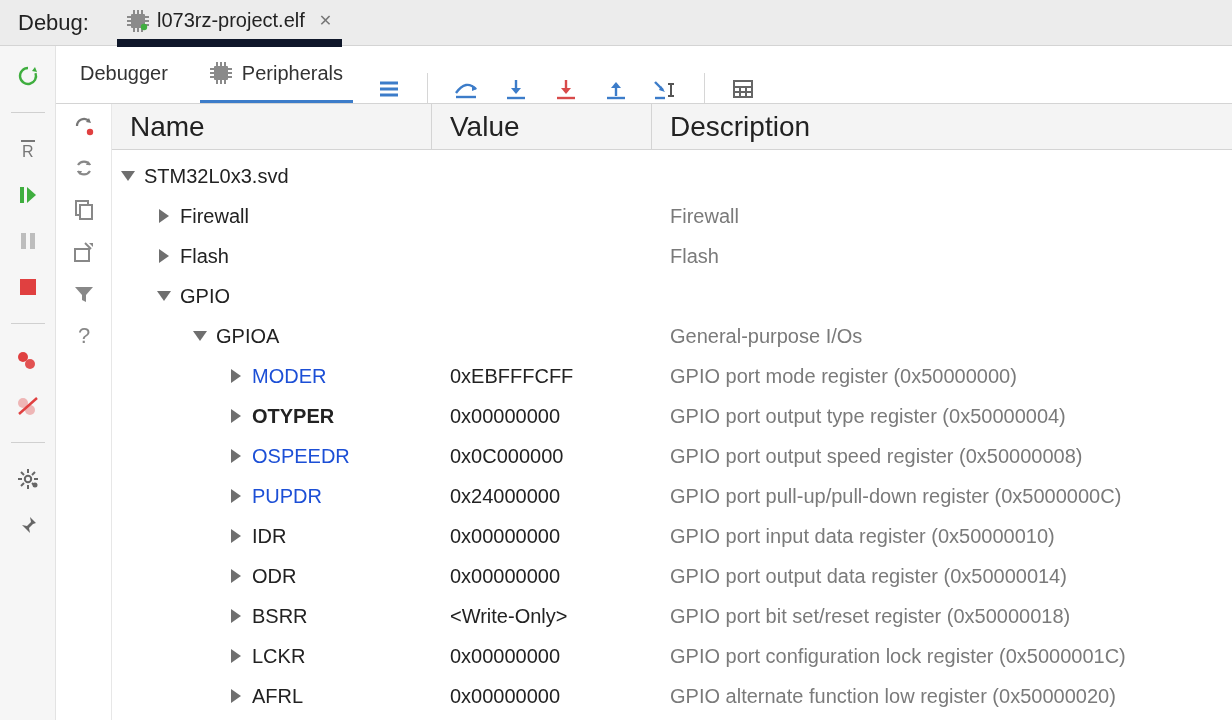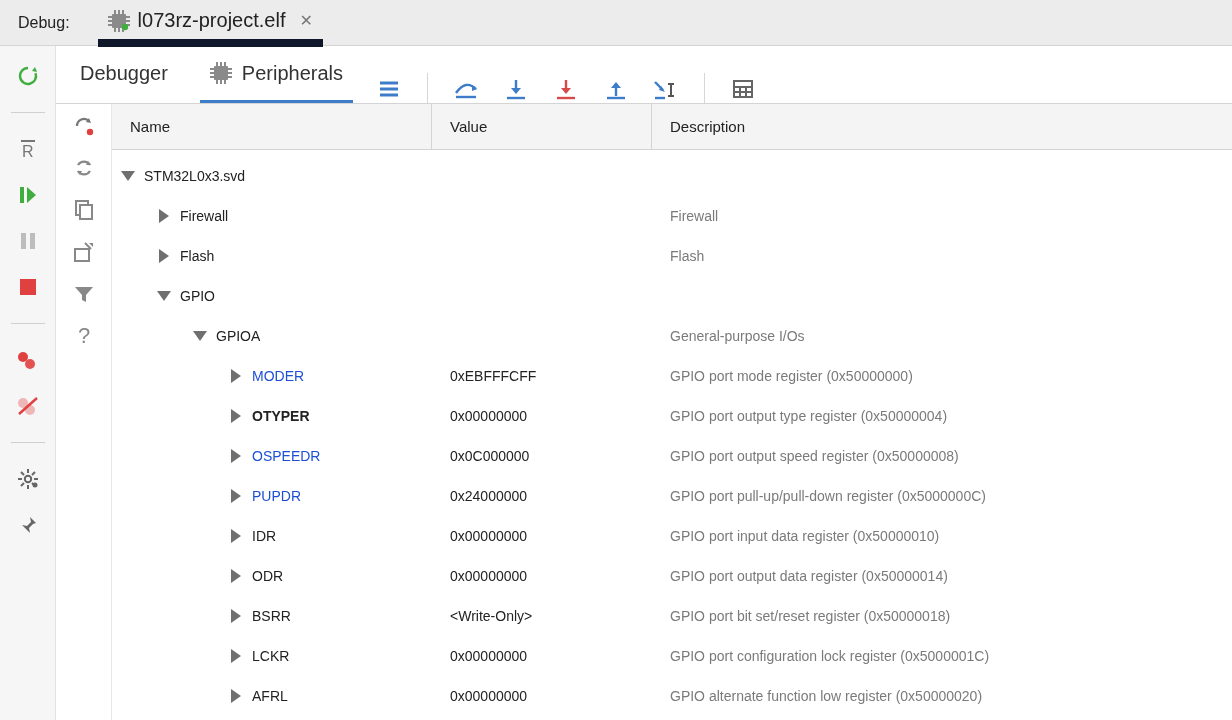--- a/index.html
+++ b/index.html
@@ -15,21 +15,21 @@
 
   .topbar {
     height: 46px;
     background: #ececec;
     border-bottom: 1px solid #d4d4d4;
     display: flex;
     align-items: center;
     padding-left: 18px;
     gap: 28px;
   }
-  .topbar .label { font-size: 16px; }
+  .topbar .label { font-size: 22px; }
   .file-tab {
     display: flex; align-items: center; gap: 8px;
     height: 100%;
     padding: 0 10px;
     border-bottom: 8px solid #0f172a;
     position: relative; top: 2px;
   }
   .file-tab .chip-icon { display:inline-flex; }
   .file-tab .fname { font-size: 20px; color: #222; }
   .file-tab .close-x { font-size: 16px; color: #777; margin-left: 6px; cursor: pointer; }
@@ -92,37 +92,37 @@
   .body-rail .ibtn { width: 32px; height: 28px; display:flex; align-items:center; justify-content:center; cursor:pointer; }
 
   .tree-area { flex: 1; display: flex; flex-direction: column; overflow: hidden; }
 
   .cols-header {
     height: 46px;
     background: #f4f4f4;
     border-bottom: 1px solid #d4d4d4;
     display: flex;
     align-items: center;
-    font-size: 15px;
+    font-size: 28px;
     color: #222;
   }
   .col-name { width: 320px; padding-left: 18px; border-right: 1px solid #d4d4d4; height:100%; display:flex; align-items:center;}
   .col-value { width: 220px; padding-left: 18px; border-right: 1px solid #d4d4d4; height:100%; display:flex; align-items:center;}
   .col-desc { flex: 1; padding-left: 18px; height:100%; display:flex; align-items:center;}
 
   .tree {
     flex: 1;
     overflow: hidden;
     padding-top: 6px;
   }
   .row {
     display: flex;
     align-items: center;
     height: 40px;
-    font-size: 14px;
+    font-size: 20px;
   }
   .row .c-name { width: 320px; display:flex; align-items:center; white-space:nowrap; }
   .row .c-value { width: 220px; padding-left: 18px; color:#222; white-space:nowrap; }
   .row .c-desc { flex: 1; padding-left: 18px; color:#7a7a7a; white-space:nowrap; overflow:hidden; }
 
   .disclosure {
     width: 16px; height: 16px; display:inline-flex; align-items:center; justify-content:center;
     margin-right: 8px; cursor:pointer;
   }
   .tri-right { width:0;height:0;border-top:7px solid transparent;border-bottom:7px solid transparent;border-left:10px solid #6f6f6f; }

